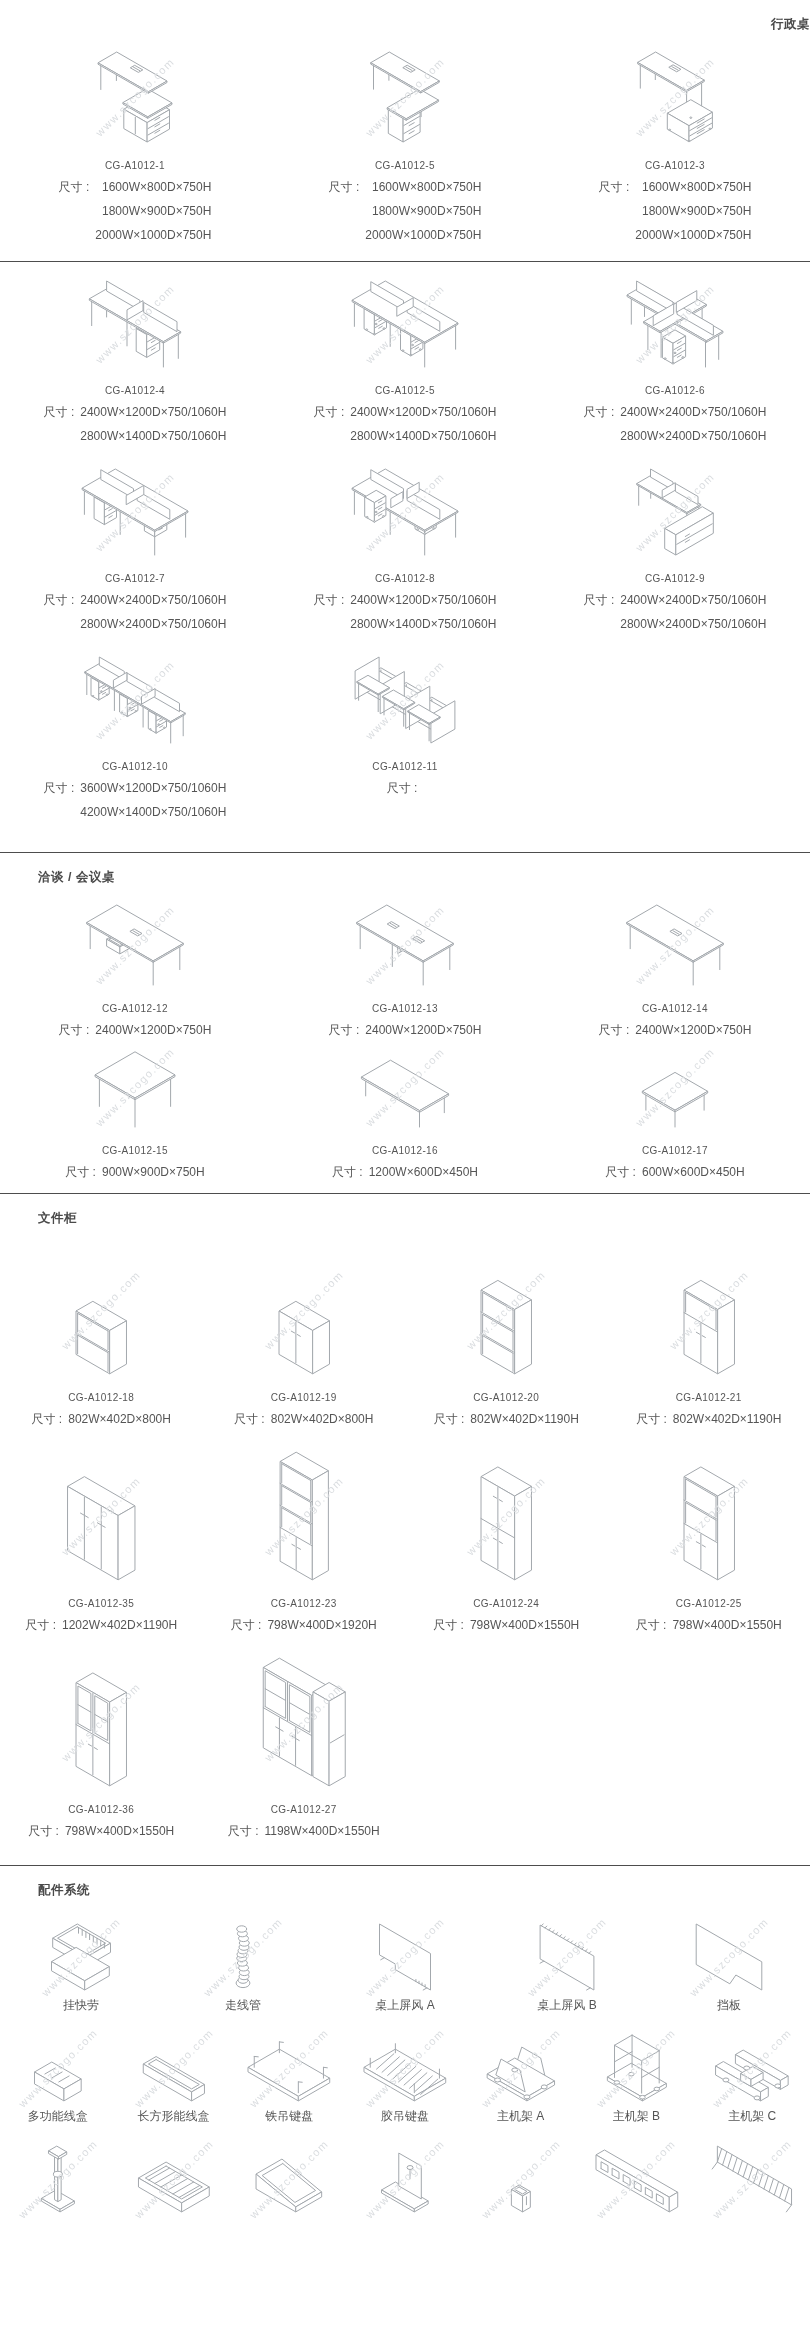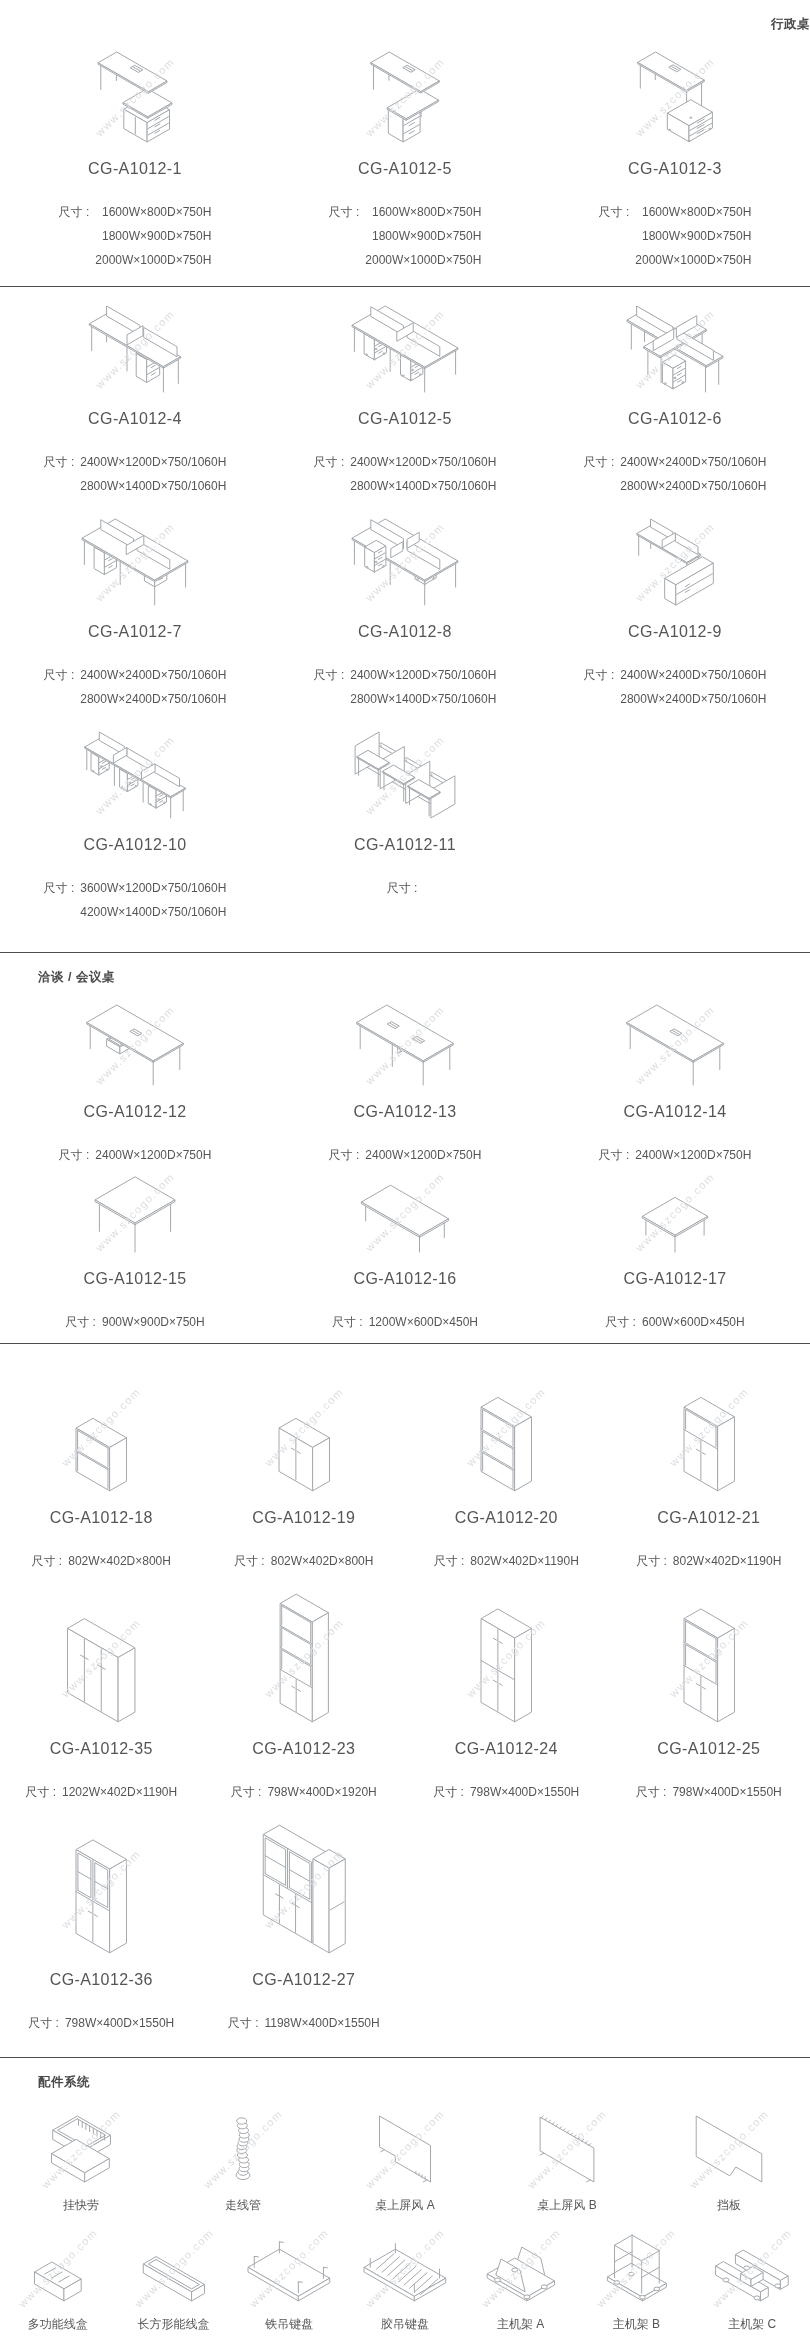--- a/index.html
+++ b/index.html
@@ -9,25 +9,25 @@
   .section:last-child{border-bottom:none;}
   .section-title{font-size:12.5px;font-weight:bold;color:#4a4a4a;margin:0;padding:12px 0 4px 38px;letter-spacing:.5px;}
   .grid{display:grid;margin-top:10px;}
   .cell{display:flex;flex-direction:column;align-items:center;}
   .art{position:relative;width:calc(100% - 24px);display:flex;align-items:flex-end;justify-content:center;}
   .art svg{display:block;}
   .art polygon{fill:#ffffff;stroke:#a3a8ad;stroke-width:1;stroke-linejoin:round;}
   .art polyline{fill:none;stroke:#a3a8ad;stroke-width:1;stroke-linecap:round;stroke-linejoin:round;}
   .art ellipse{fill:#ffffff;stroke:#a3a8ad;stroke-width:1;}
   .wm{position:absolute;left:50%;top:50%;transform:translate(-50%,-50%) rotate(-45deg);font-size:11px;color:#dadde0;letter-spacing:1.5px;white-space:nowrap;pointer-events:none;}
-  .code{font-size:16px;color:#555;margin-top:13px;letter-spacing:.4px;}
-  .dims{display:flex;margin-top:22px;font-size:12px;line-height:24px;color:#555;}
+  .code{font-size:10px;color:#555;margin-top:13px;letter-spacing:.4px;}
+  .dims{display:flex;margin-top:4px;font-size:12px;line-height:24px;color:#555;}
   .dims .pre{margin-right:6px;white-space:nowrap;}
   .dims .lines div{white-space:nowrap;}
-  .acc-label{font-size:12px;color:#555;margin-top:10px;text-align:center;white-space:nowrap;}
+  .acc-label{font-size:12px;color:#555;margin-top:2px;text-align:center;white-space:nowrap;}
   
   #sec-executive-desks .art{height:100px;}
   #sec-screen-workstations .art{height:96px;}
   #sec-meeting-tables .art{height:90px;}
   #sec-file-cabinets .art{height:138px;}
   #sec-accessories .art{height:76px;}
   #sec-executive-desks{padding-bottom:14px;text-align:right;}
   #sec-screen-workstations{padding-bottom:28px;}
   #sec-meeting-tables{padding-bottom:9px;}
   #sec-file-cabinets{padding-bottom:22px;}
@@ -674,20 +674,21 @@
       <span class="pre">尺寸 :</span>
       <div class="lines">
                   <div>600W×600D×450H</div>
                 </div>
     </div>
   </div>
           </div>
         </div>
   </section>
       <section class="section" id="sec-file-cabinets">
+    <h2 class="section-title">文件柜</h2>
     <div class="rows">
           <div class="grid" style="grid-template-columns: repeat(4, 1fr);">
             <div class="cell">
     <div class="art">
                 <svg width="179" height="138" viewBox="0 0 179 138">
                   <polygon points="81.1,60.3 114.8,79.8 97.9,89.5 64.2,70.0"></polygon>
                   <polygon points="64.2,70.0 97.9,89.5 97.9,133.0 64.2,113.5"></polygon>
                   <polygon points="97.9,89.5 114.8,79.8 114.8,123.3 97.9,133.0"></polygon>
                   <polyline points="64.2,91.8 97.9,111.3"></polyline>
                   <polyline points="65.8,91.2 65.8,72.4"></polyline>

